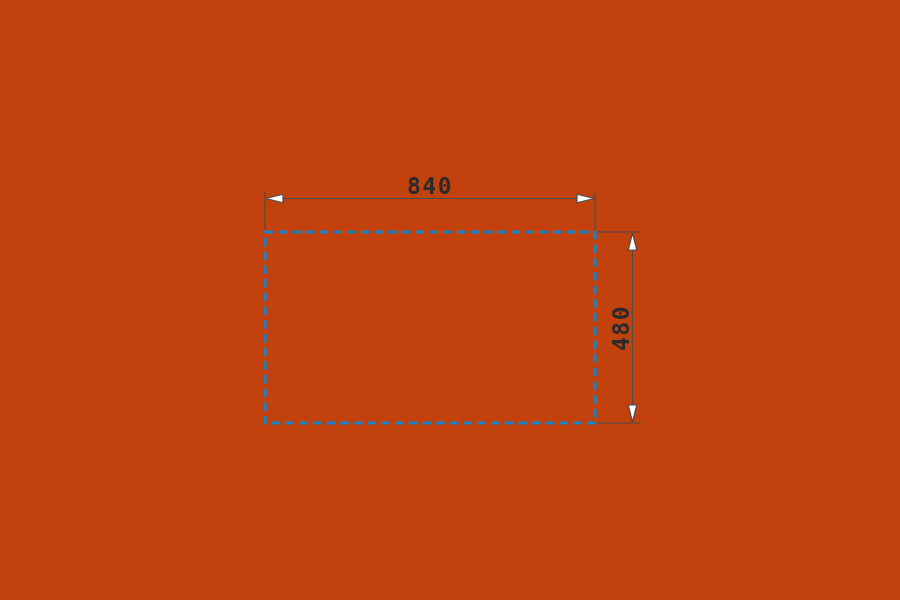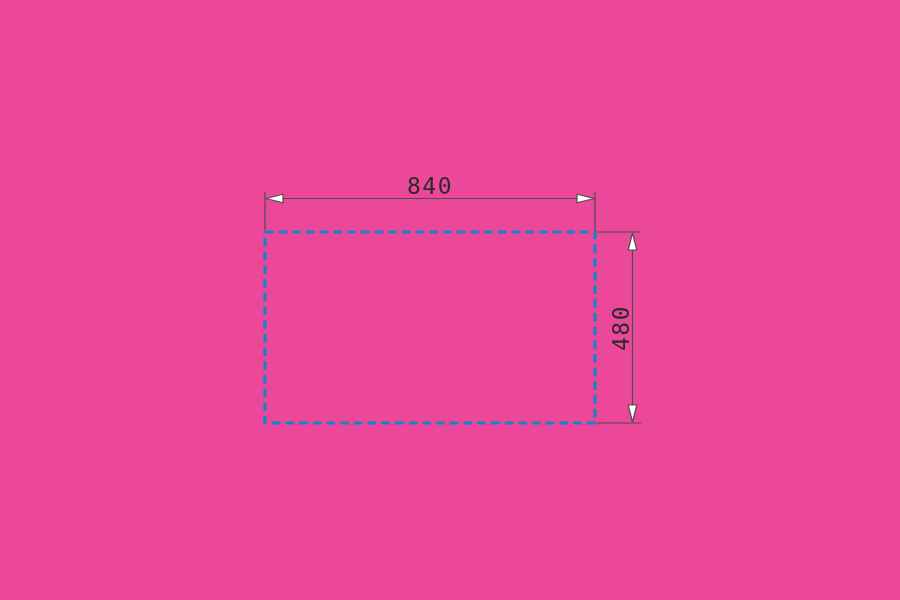--- a/index.html
+++ b/index.html
@@ -5,22 +5,23 @@
   html, body {
     margin: 0;
     padding: 0;
     background: #ffffff;
     font-family: "DejaVu Sans Mono", monospace;
   }
   .stage {
     position: relative;
     width: 900px;
     height: 600px;
-    background: #ec4899;
+    background: #c2410c;
     overflow: hidden;
+    font-weight: bold;
   }
   svg { display: block; }
   .dim-text {
     font-family: "DejaVu Sans Mono", "Liberation Mono", monospace;
     font-size: 23px;
     letter-spacing: 1.5px;
   }
 </style>
 </head>
 <body>

